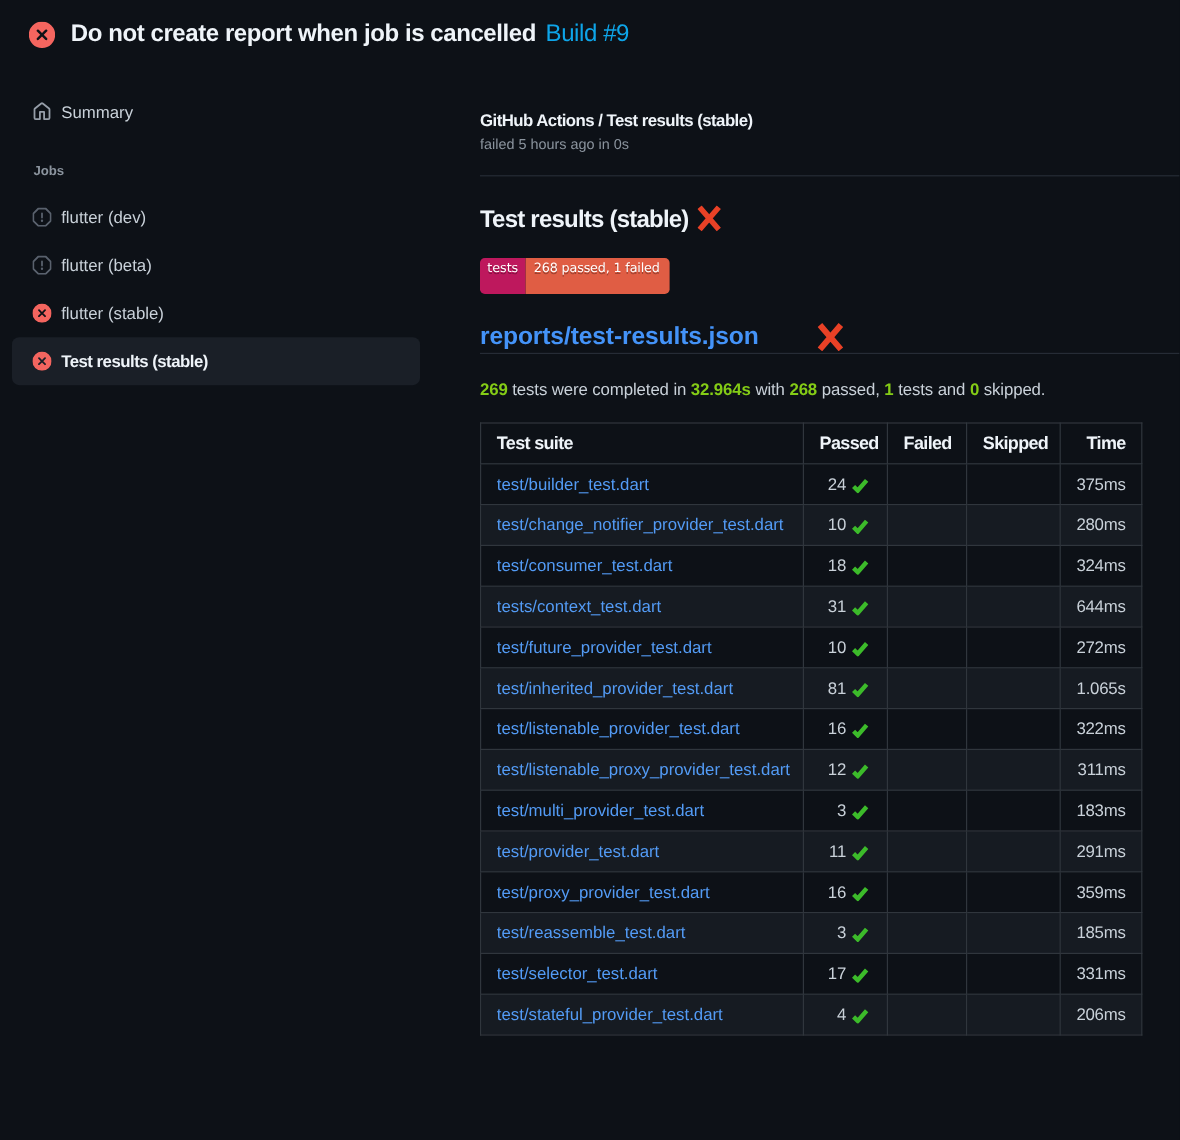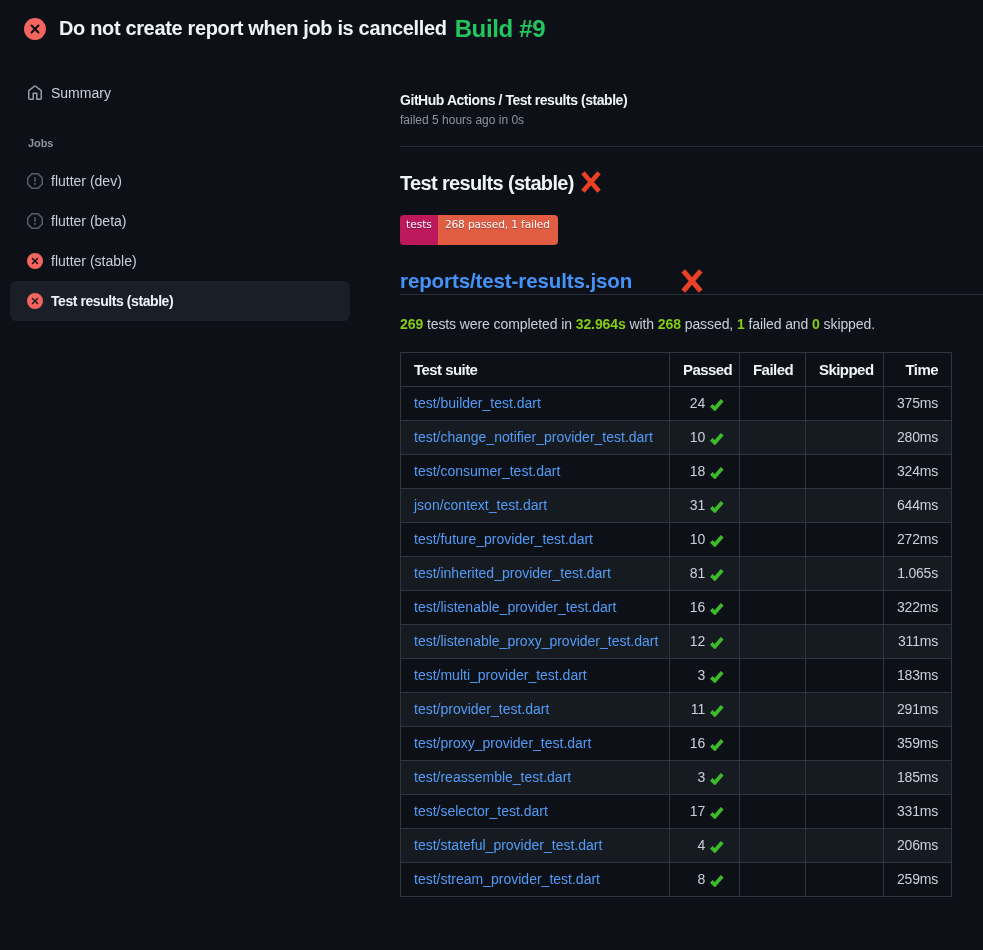--- a/index.html
+++ b/index.html
@@ -11,21 +11,21 @@
     -webkit-font-smoothing:antialiased;
   }
   .header {
     height:57px;
     display:flex;
     align-items:center;
     padding-left:24px;
   }
   .header .status-icon { width:22px; height:22px; margin-right:13px; flex:none; }
   .run-title { font-size:20px; font-weight:700; color:#eff4f9; letter-spacing:-0.35px; }
-  .run-build { font-size:24px; font-weight:700; color:#22c55e; margin-left:8px; letter-spacing:-0.34px; }
+  .run-build { font-size:20px; font-weight:400; color:#0ea5e9; margin-left:8px; letter-spacing:-0.34px; }
 
   .layout { display:flex; align-items:flex-start; }
   .sidebar { width:400px; flex:none; padding-top:16px; }
   .nav-row {
     height:40px; margin:0 50px 0 10px; display:flex; align-items:center;
     padding-left:17px; border-radius:6px; cursor:pointer;
   }
   .nav-row .nav-icon { width:16px; height:16px; margin-right:8px; flex:none; }
   .nav-label { font-size:14px; color:#c9d1d9; }
   .nav-row.selected { background:#1a1f27; }
@@ -164,21 +164,21 @@
       </span>
     </div>
 
     <div class="report-heading">
       <a class="heading-link" href="#">reports/test-results.json</a>
       <svg class="cross-icon">
           <use href="#sym-cross" width="22" height="24"></use>
         </svg>
     </div>
 
-    <div class="summary-line" id="summary-line"><b>269</b><span> tests were completed in </span><b>32.964s</b><span> with </span><b>268</b><span> passed, </span><b>1</b><span> failed and </span><b>0</b><span> skipped.</span></div>
+    <div class="summary-line" id="summary-line"><b>269</b><span> tests were completed in </span><b>32.964s</b><span> with </span><b>268</b><span> passed, </span><b>1</b><span> tests and </span><b>0</b><span> skipped.</span></div>
 
     <table class="results">
       <colgroup>
         <col style="width:269px">
           <col style="width:70px">
           <col style="width:66px">
           <col style="width:78px">
           <col style="width:68px">
       </colgroup>
       <thead>
@@ -212,21 +212,21 @@
           <tr class="odd">
             <td class="col-suite"><a href="#">test/consumer_test.dart</a></td>
             <td class="col-passed"><span class="cell-num">18</span><svg class="check-icon" width="15" height="14">
                 <use href="#sym-check" width="15" height="14"></use>
               </svg></td>
             <td class="col-failed"></td>
             <td class="col-skipped"></td>
             <td class="col-time">324ms</td>
           </tr>
           <tr class="even">
-            <td class="col-suite"><a href="#">json/context_test.dart</a></td>
+            <td class="col-suite"><a href="#">tests/context_test.dart</a></td>
             <td class="col-passed"><span class="cell-num">31</span><svg class="check-icon" width="15" height="14">
                 <use href="#sym-check" width="15" height="14"></use>
               </svg></td>
             <td class="col-failed"></td>
             <td class="col-skipped"></td>
             <td class="col-time">644ms</td>
           </tr>
           <tr class="odd">
             <td class="col-suite"><a href="#">test/future_provider_test.dart</a></td>
             <td class="col-passed"><span class="cell-num">10</span><svg class="check-icon" width="15" height="14">
@@ -309,26 +309,17 @@
             <td class="col-time">331ms</td>
           </tr>
           <tr class="even">
             <td class="col-suite"><a href="#">test/stateful_provider_test.dart</a></td>
             <td class="col-passed"><span class="cell-num">4</span><svg class="check-icon" width="15" height="14">
                 <use href="#sym-check" width="15" height="14"></use>
               </svg></td>
             <td class="col-failed"></td>
             <td class="col-skipped"></td>
             <td class="col-time">206ms</td>
-          </tr>
-          <tr class="odd">
-            <td class="col-suite"><a href="#">test/stream_provider_test.dart</a></td>
-            <td class="col-passed"><span class="cell-num">8</span><svg class="check-icon" width="15" height="14">
-                <use href="#sym-check" width="15" height="14"></use>
-              </svg></td>
-            <td class="col-failed"></td>
-            <td class="col-skipped"></td>
-            <td class="col-time">259ms</td>
           </tr>
         </tbody>
     </table>
   </div>
 </div>
 
 </body></html>

